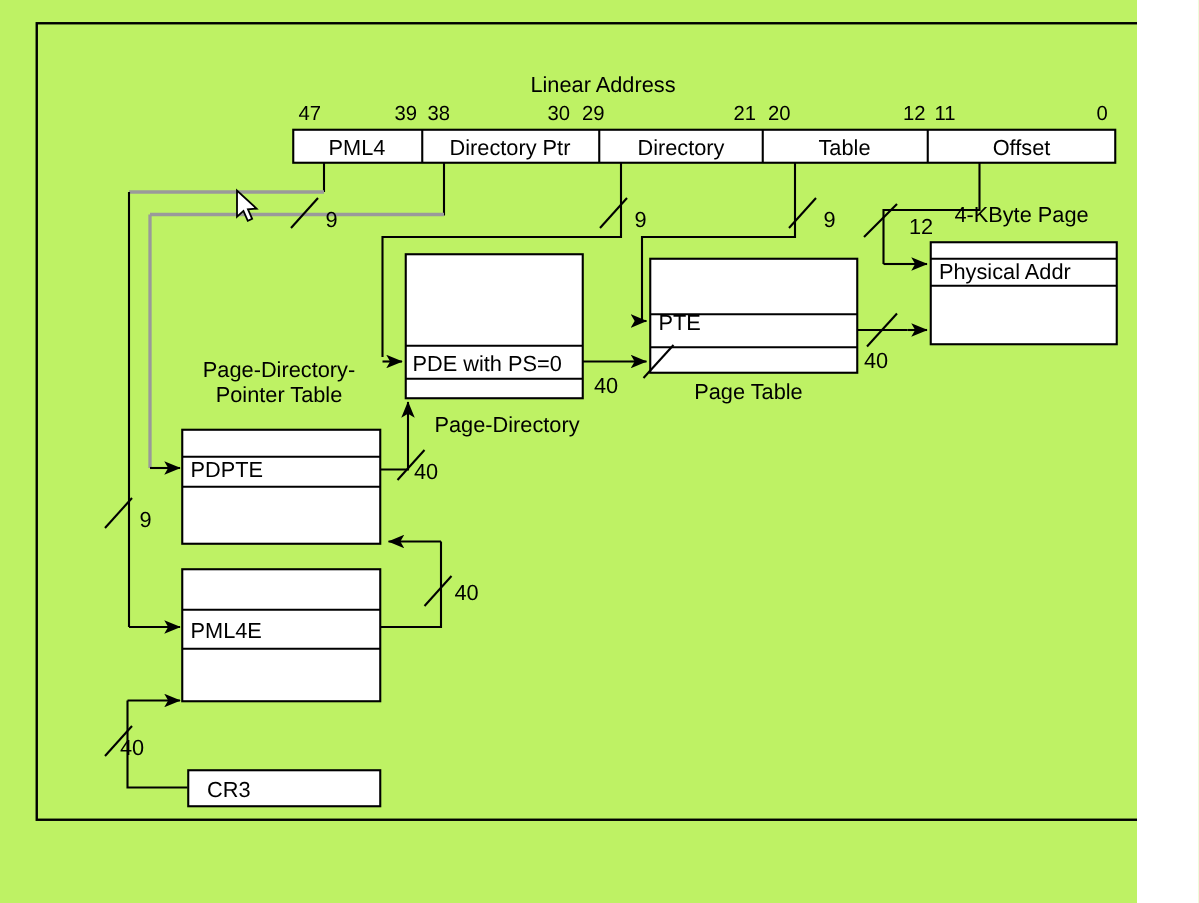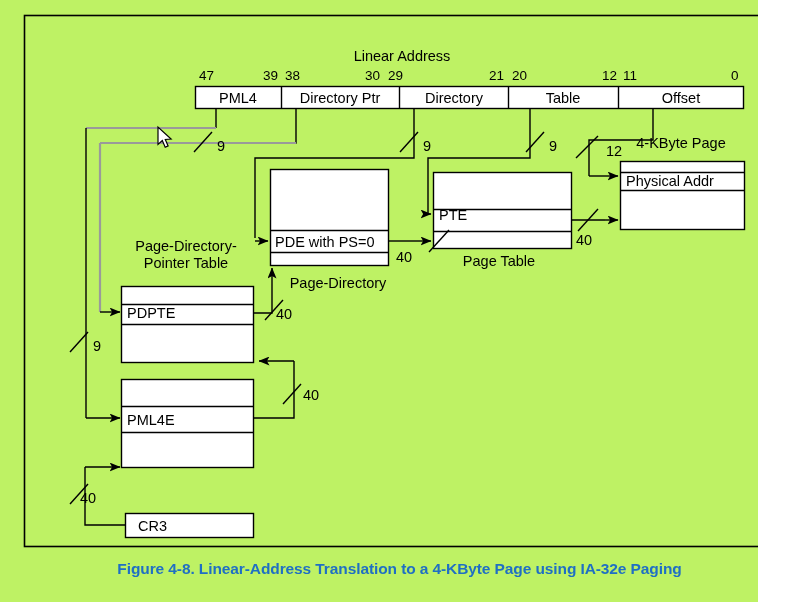--- a/index.html
+++ b/index.html
@@ -205,14 +205,13 @@
     <text class="dlabel" x="138" y="531">CR3</text>
 
     <text class="dlabel" x="681" y="148" text-anchor="middle">4-KByte Page</text>
     <text class="dlabel" x="626" y="186">Physical Addr</text>
 
     <g id="cursor-g" transform="translate(158,127)">
       <path d="M0,0 L0,17.5 L4.3,13.6 L7.2,20.2 L10.1,18.9 L7.3,12.5 L13.1,12.1 Z" fill="#ffffff" stroke="#000000" stroke-width="1.2" stroke-linejoin="miter"></path>
     </g>
   </svg>
 
-  <div class="caption" style="color: rgb(31, 111, 196);">Figure 4-8.  Linear-Address Translation to a 4-KByte Page using IA-32e Paging</div>
 </div>
 
 </body></html>

